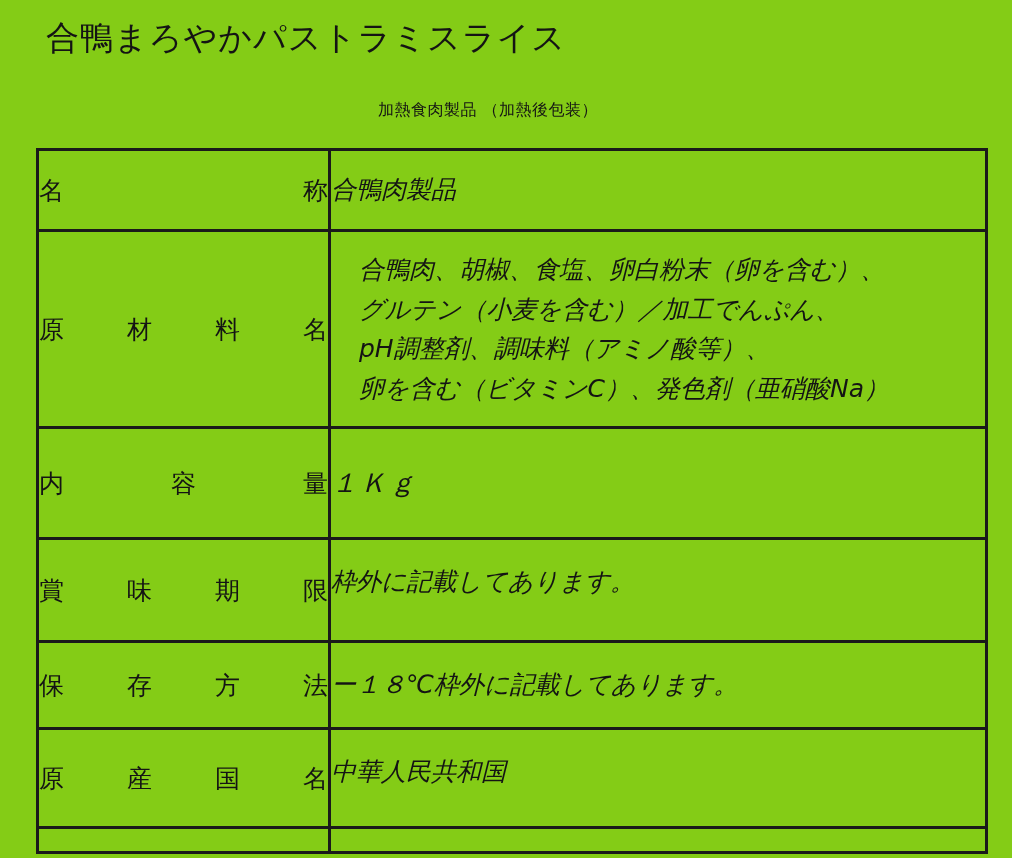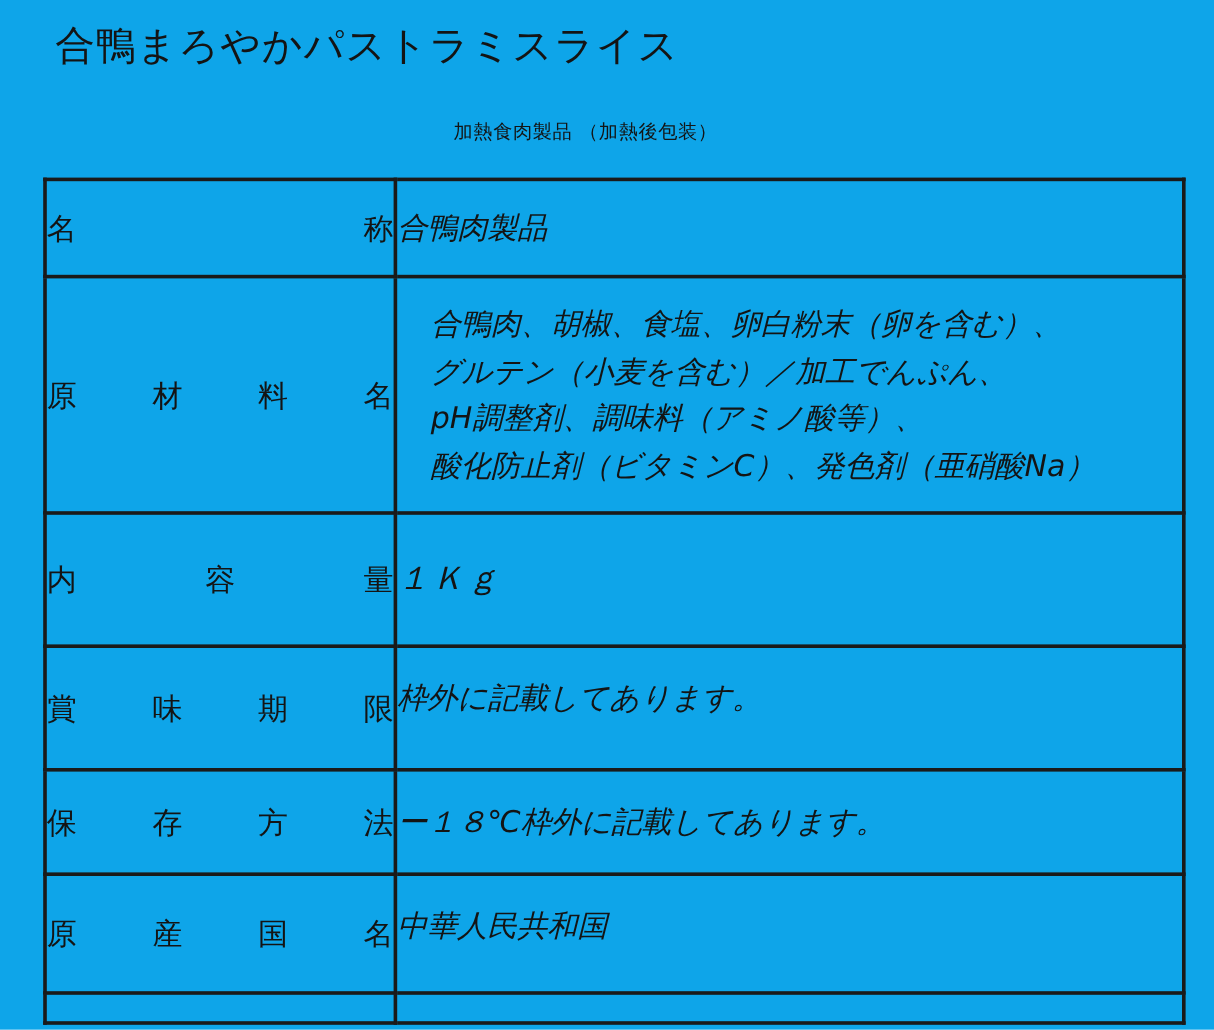--- a/index.html
+++ b/index.html
@@ -11,21 +11,21 @@
     width: 1012px;
     height: 858px;
     font-family: "DejaVu Sans", "Liberation Sans", sans-serif;
     color: #111111;
     overflow: hidden;
   }
   .page {
     position: relative;
     width: 1012px;
     height: 858px;
-    background: #0ea5e9;
+    background: #84cc16;
   }
   .product-title {
     position: absolute;
     left: 46px;
     top: 16px;
     font-size: 33px;
     letter-spacing: 1px;
     color: #141414;
     white-space: nowrap;
   }
@@ -126,21 +126,21 @@
             <span>原</span>
             <span>材</span>
             <span>料</span>
             <span>名</span>
           </div>
         </td>
         <td class="cell-value">
           <span class="ing-line">合鴨肉、胡椒、食塩、卵白粉末（卵を含む）、</span>
           <span class="ing-line">グルテン（小麦を含む）／加工でんぷん、</span>
           <span class="ing-line">pH調整剤、調味料（アミノ酸等）、</span>
-          <span class="ing-line">酸化防止剤（ビタミンC）、発色剤（亜硝酸Na）</span>
+          <span class="ing-line">卵を含む（ビタミンC）、発色剤（亜硝酸Na）</span>
         </td>
       </tr>
 
       <tr class="row-qty">
         <td class="cell-label">
           <div class="label-inner">
             <span>内</span>
             <span>容</span>
             <span>量</span>
           </div>

